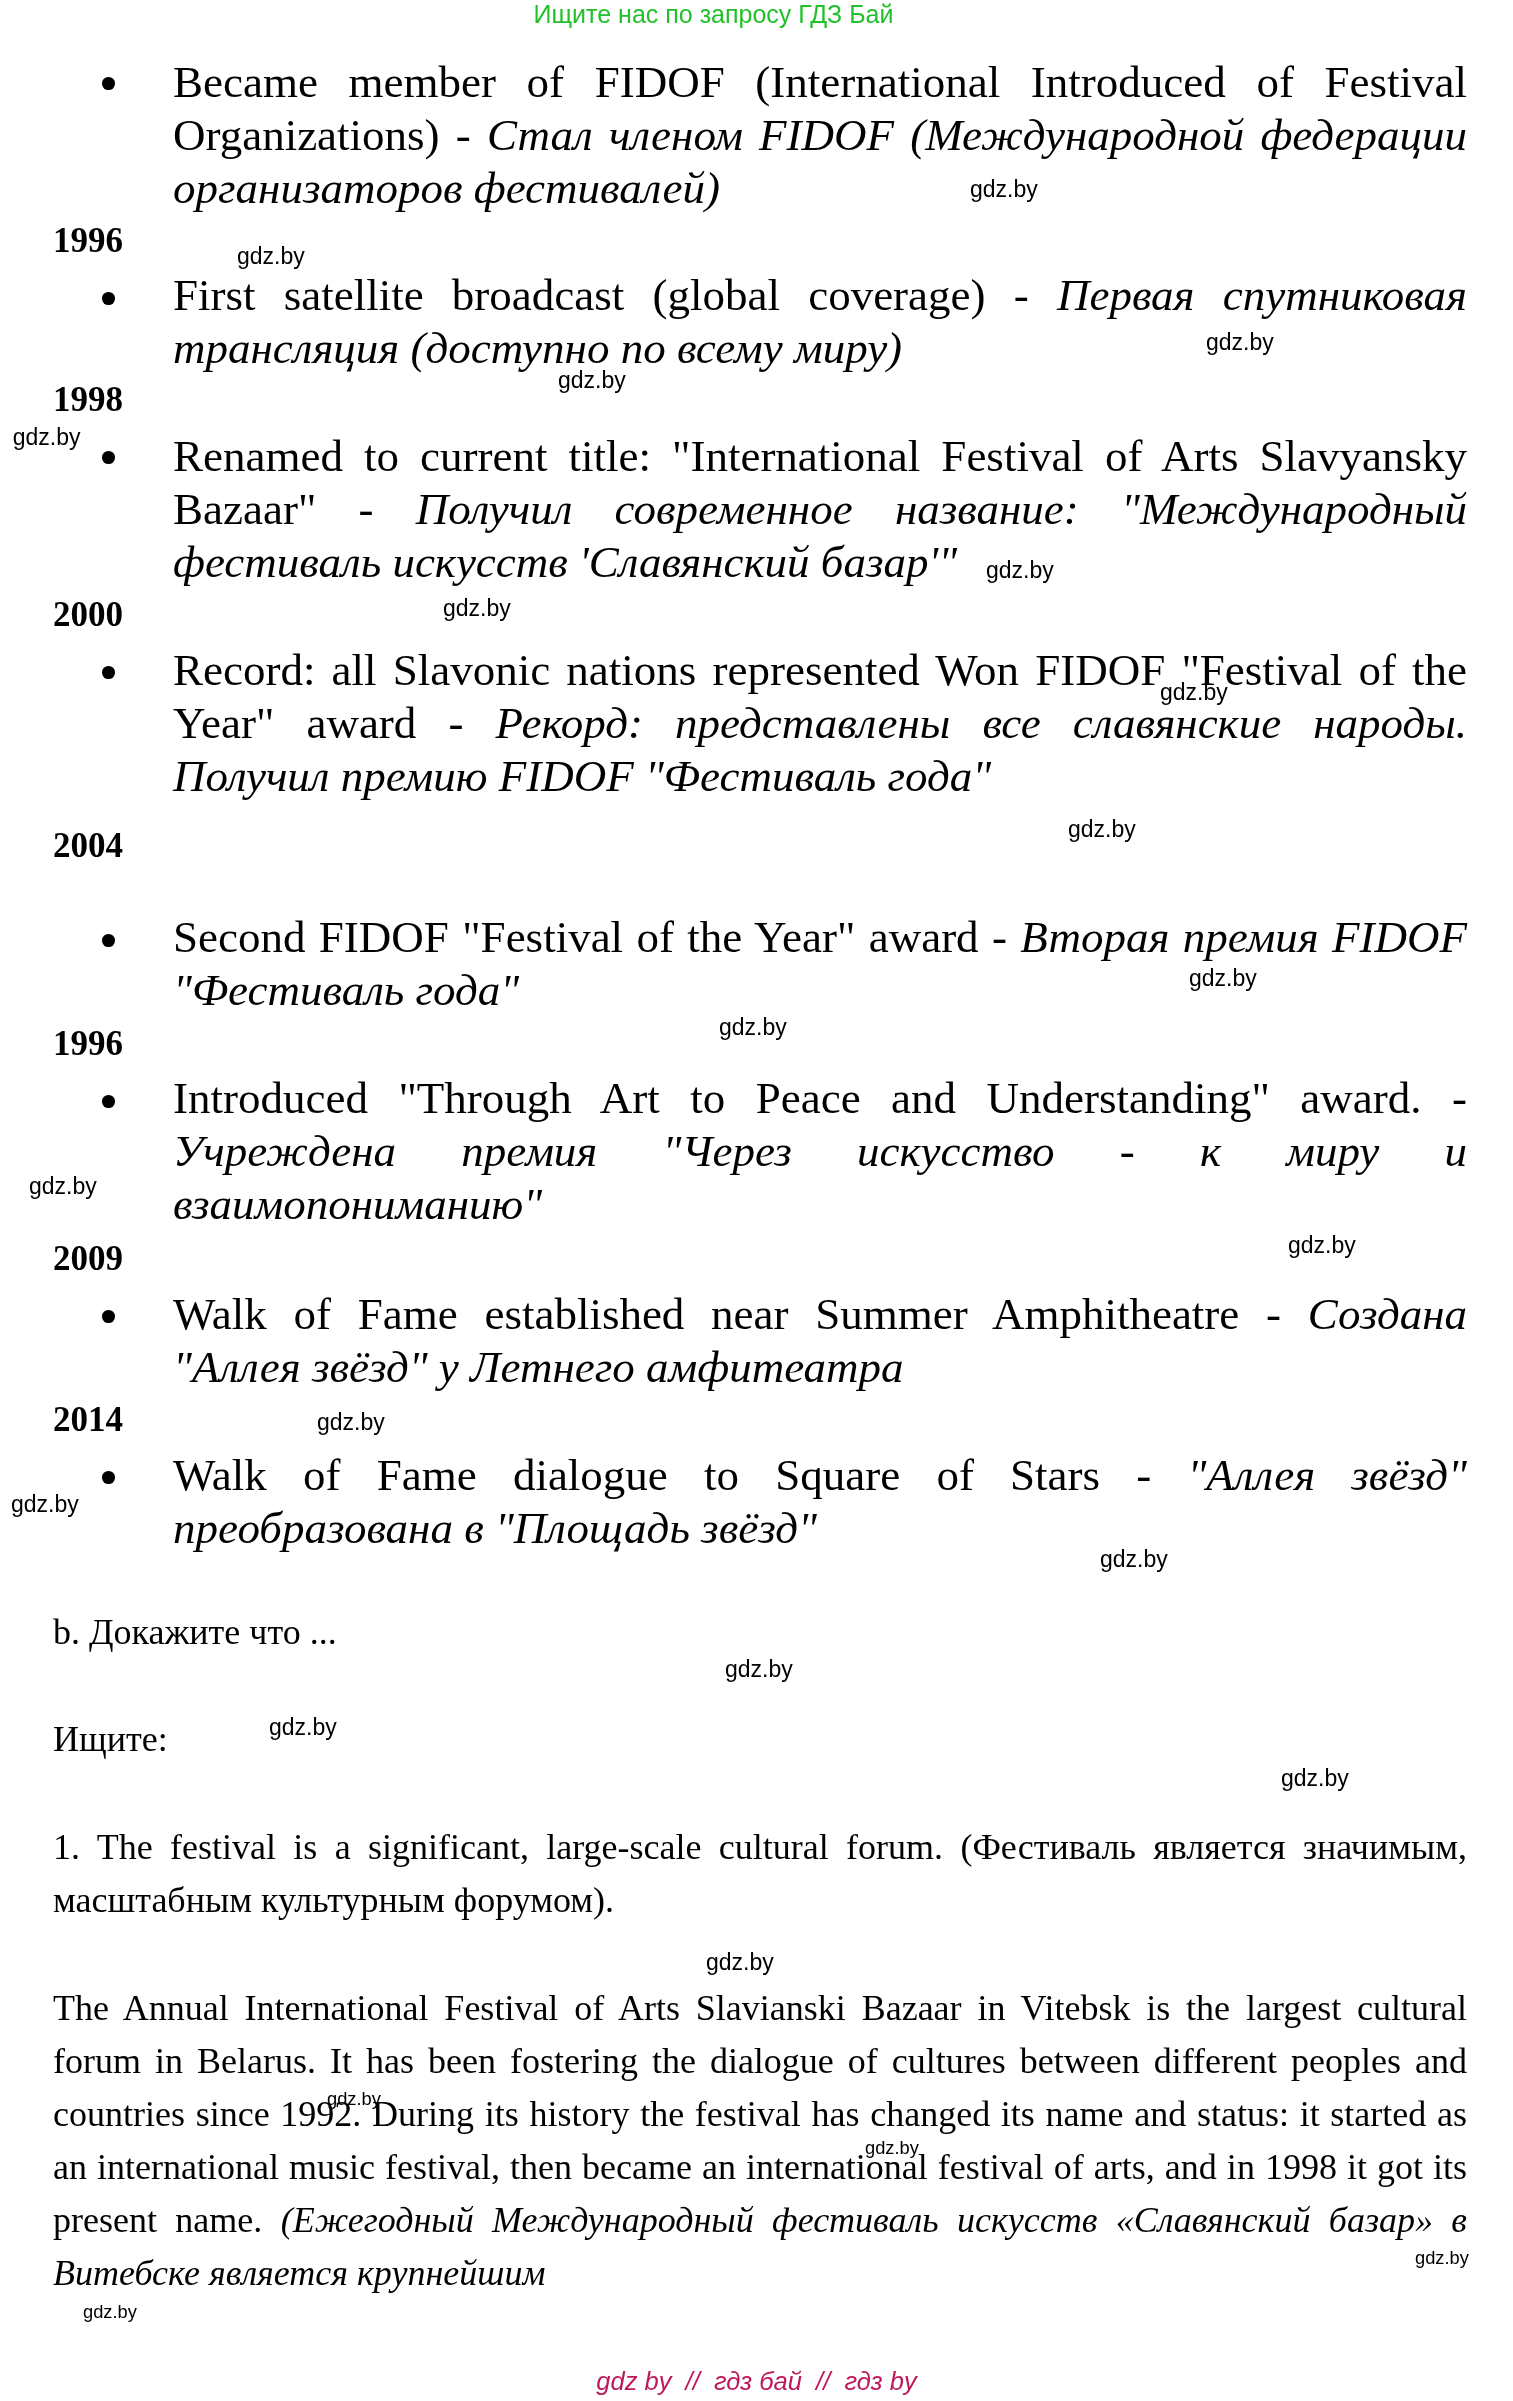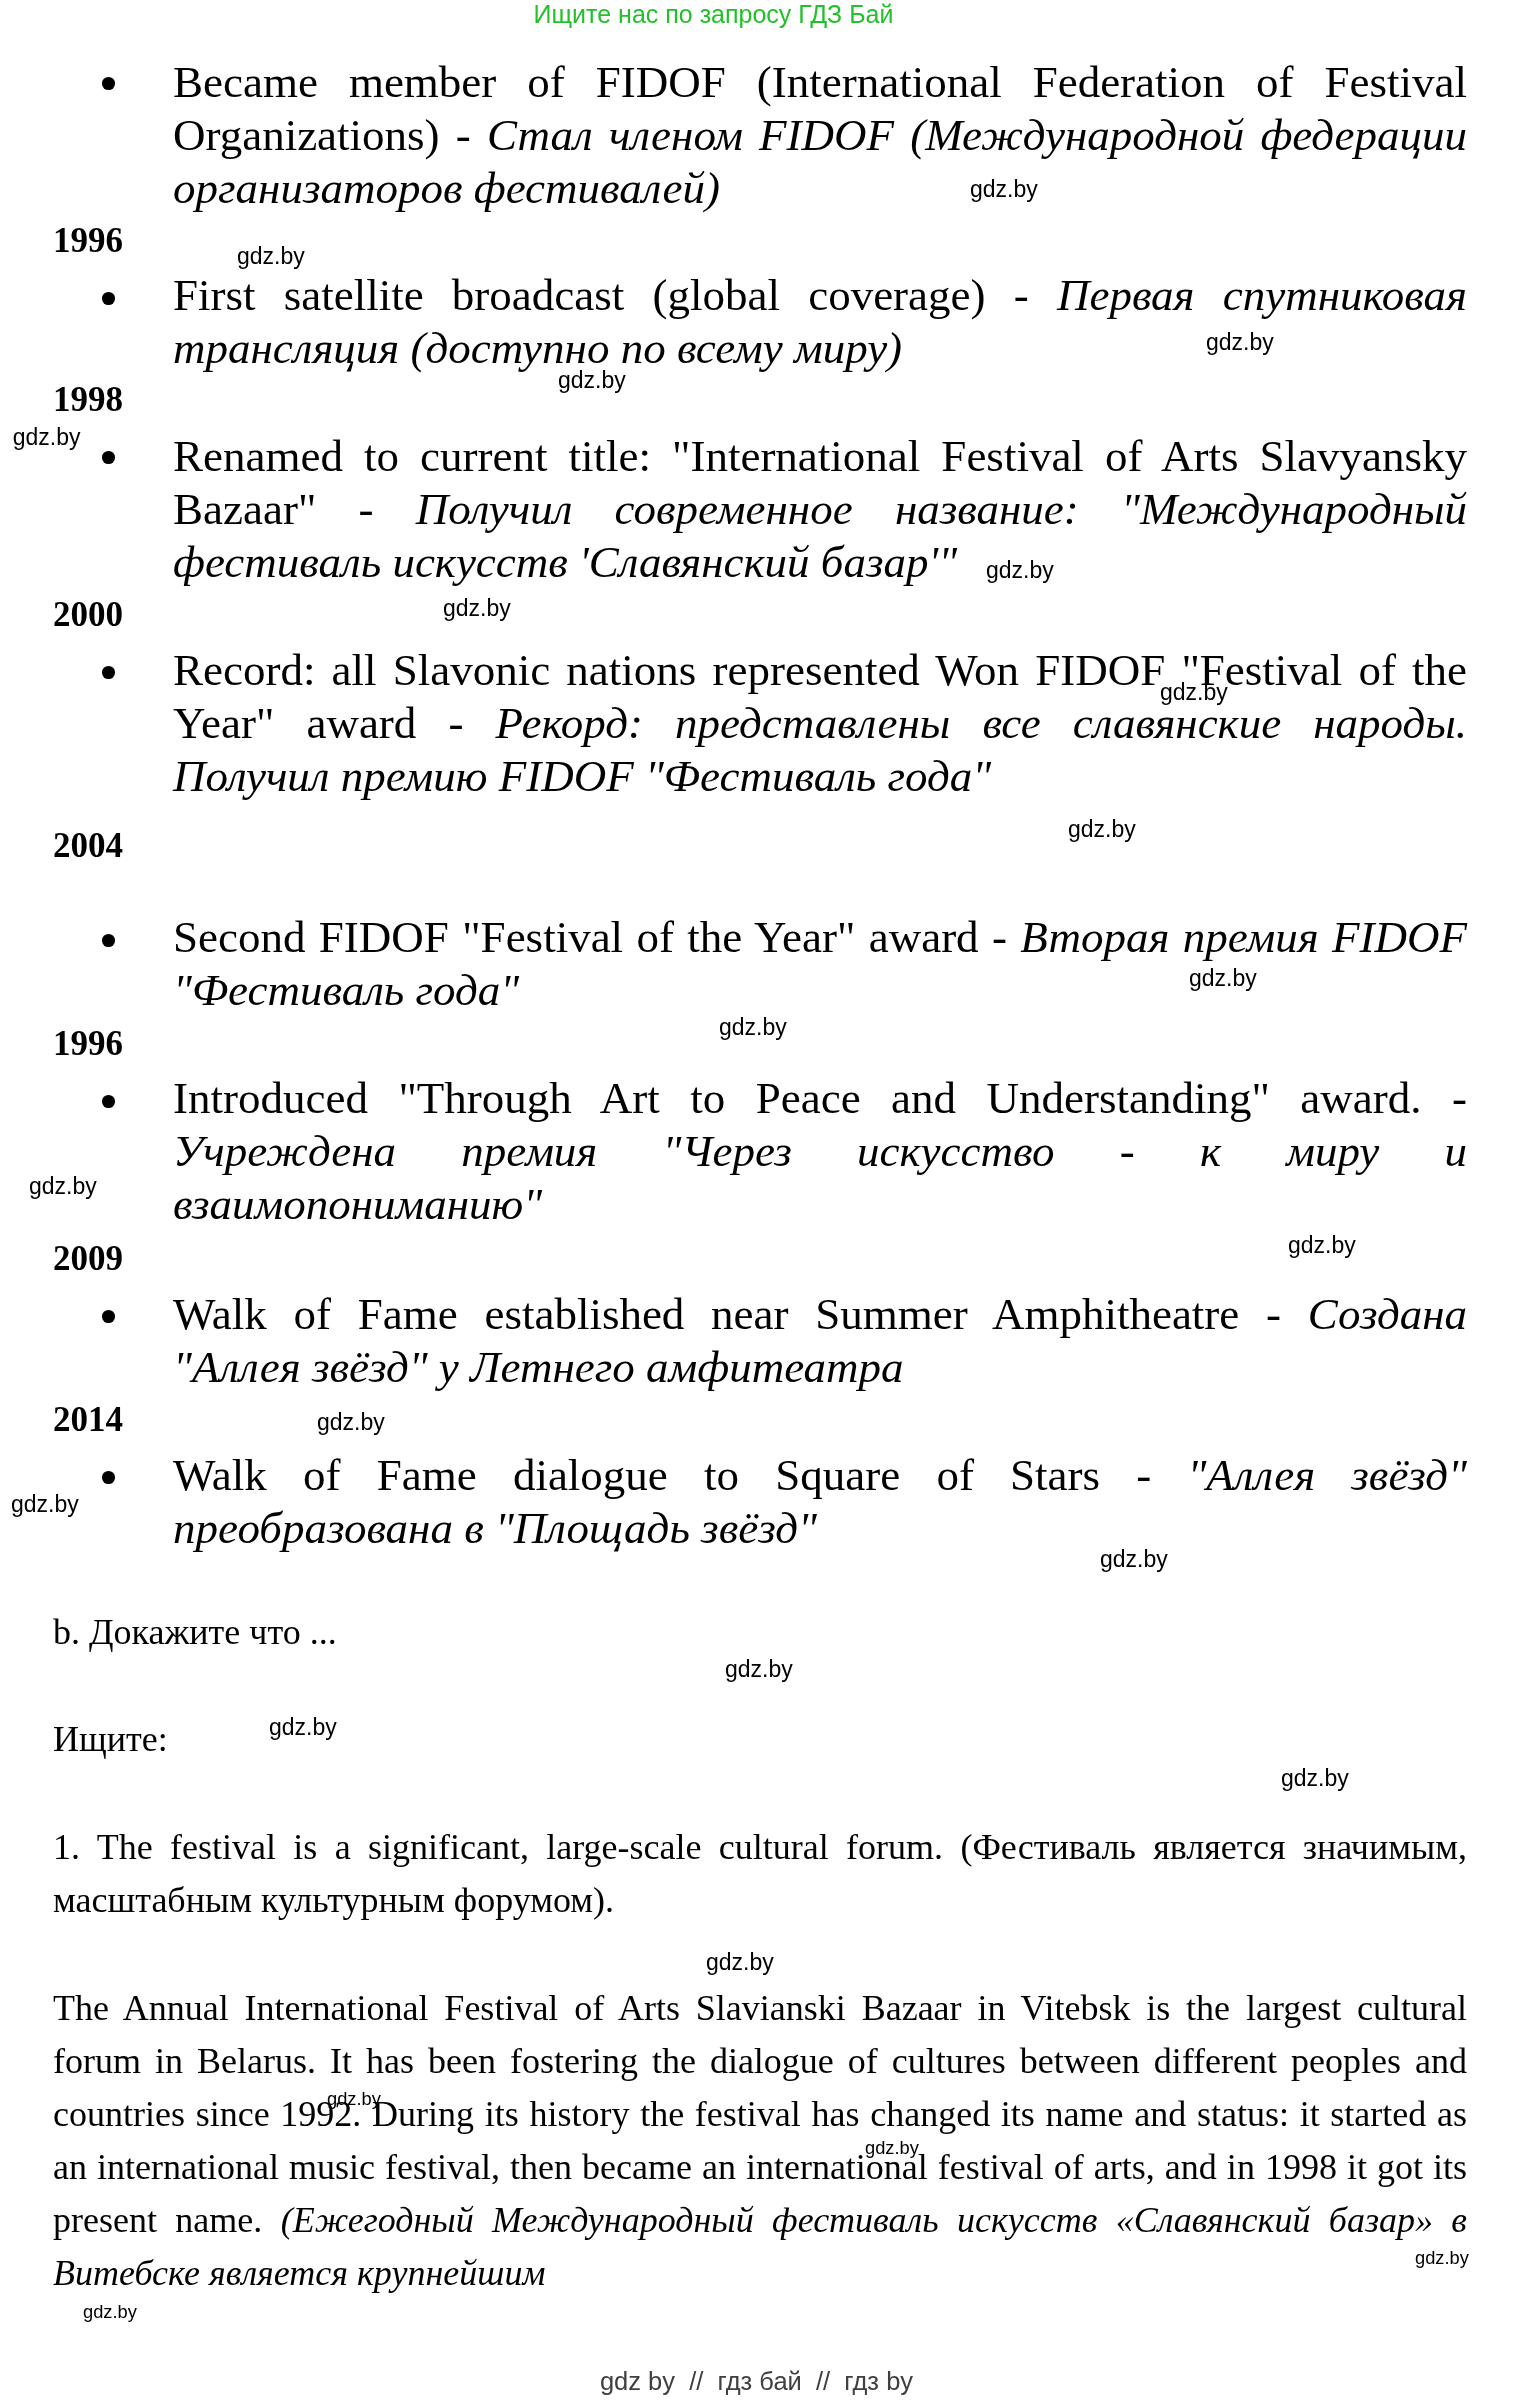--- a/index.html
+++ b/index.html
@@ -20,21 +20,21 @@
   .para .ru { font-style: italic; }
   .wm { position: absolute; font-family: "Liberation Sans", sans-serif; font-size: 23px; color: #000; line-height: 25.5px; }
 </style>
 </head>
 <body>
 
 <div class="top-banner" style="color:#22c02a;">Ищите нас по запросу ГДЗ Бай</div>
 
 <div class="bullet" style="top:77px;"></div>
 <div class="item" style="top:56px;">
-  <span>Became member of FIDOF (International Federation of Festival Organizations) - </span><span class="ru">Стал членом FIDOF (Международной федерации организаторов фестивалей)</span>
+  <span>Became member of FIDOF (International Introduced of Festival Organizations) - </span><span class="ru">Стал членом FIDOF (Международной федерации организаторов фестивалей)</span>
 </div>
 
 <div class="year" style="top:217px;">1996</div>
 <div class="bullet" style="top:292px;"></div>
 <div class="item" style="top:269px;">
   <span>First satellite broadcast (global coverage) - </span><span class="ru">Первая спутниковая трансляция (доступно по всему миру)</span>
 </div>
 
 <div class="year" style="top:376px;">1998</div>
 <div class="bullet" style="top:451px;"></div>
@@ -99,14 +99,14 @@
 <div class="wm" style="left:1100px;top:1547px;">gdz.by</div>
 <div class="wm" style="left:725px;top:1657px;">gdz.by</div>
 <div class="wm" style="left:269px;top:1715px;">gdz.by</div>
 <div class="wm" style="left:1281px;top:1766px;">gdz.by</div>
 <div class="wm" style="left:706px;top:1950px;">gdz.by</div>
 <div class="wm" style="left:327px;top:2086px;font-size:18.3px;">gdz.by</div>
 <div class="wm" style="left:865px;top:2135px;font-size:18.3px;">gdz.by</div>
 <div class="wm" style="left:1415px;top:2245px;font-size:18.3px;">gdz.by</div>
 <div class="wm" style="left:83px;top:2299px;font-size:18.3px;">gdz.by</div>
 
-<div class="footer" style="color:#404040; white-space:pre;">gdz by  //  гдз бай  //  гдз by</div>
+<div class="footer" style="color:#be185d; white-space:pre;font-style:italic;">gdz by  //  гдз бай  //  гдз by</div>
 
 
 </body></html>

